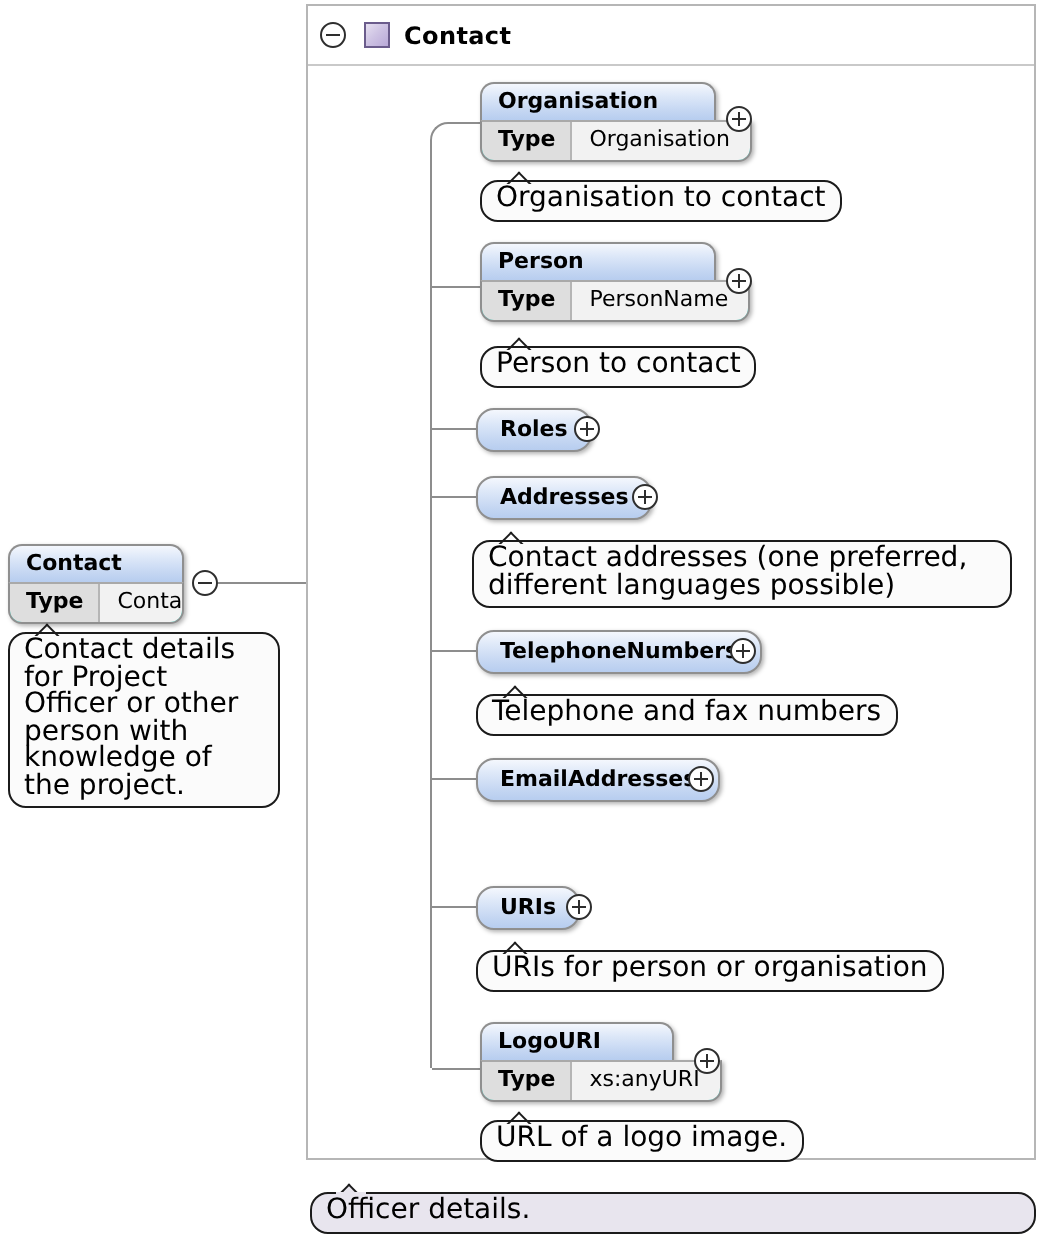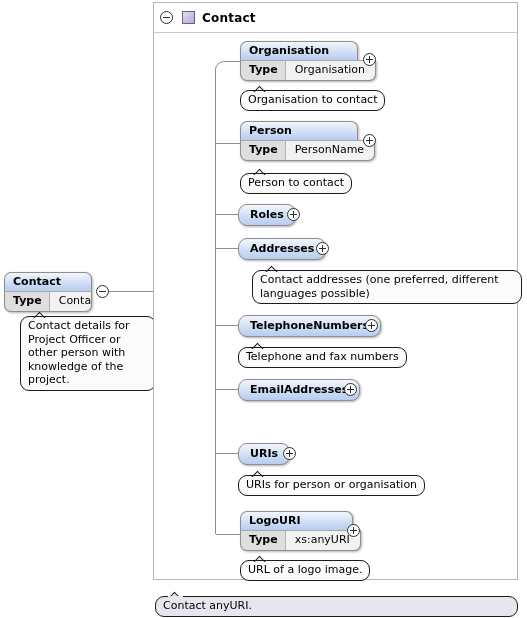--- a/index.html
+++ b/index.html
@@ -128,26 +128,26 @@
     white-space: nowrap;
   }
 
   
   .ann {
     position: absolute;
     box-sizing: border-box;
     border: 1px solid #1b1b1b;
     border-radius: 9px;
     background: #fbfbfb;
-    font-size: 11px;
+    font-size: 14px;
     line-height: 13.5px;
     padding: 2px 7px 3px 7px;
     white-space: nowrap;
   }
-  .ann.wrap { white-space: normal; margin-left: 16px; }
+  .ann.wrap { white-space: normal; }
   .ann.lav { background: #e8e5ee; }
   
   .ann .notch {
     position: absolute;
     top: -7px;
     left: 12px;
     width: 15px;
     height: 8px;
     overflow: hidden;
   }
@@ -330,30 +330,30 @@
   <div class="node simple" style="left:238px; top:443px;">
     <div class="nm">URIs</div>
   </div>
   <div class="circ plus" style="left:283px; top:447px;"></div>
   <div class="ann" style="left:238px; top:475px;">
     <span class="notch"></span>
     <span>URIs for person or organisation</span>
   </div>
 
   <div class="node" style="left:240px; top:511px;">
-    <div class="nm" style="width:113px;">LogoURI</div>
+    <div class="nm" style="width:97px;">LogoURI</div>
     <div class="typerow">
       <div class="tlabel">Type</div>
       <div class="tval">xs:anyURI</div>
     </div>
   </div>
   <div class="circ plus" style="left:347px; top:524px;"></div>
   <div class="ann" style="left:240px; top:560px;">
     <span class="notch"></span>
     <span>URL of a logo image.</span>
   </div>
 
   <div class="ann lav" style="left:155px; top:596px; width:363px;">
     <span class="notch"></span>
-    <span>Contact anyURI.</span>
+    <span>Officer details.</span>
   </div>
 
 </div>
 
 </body></html>

